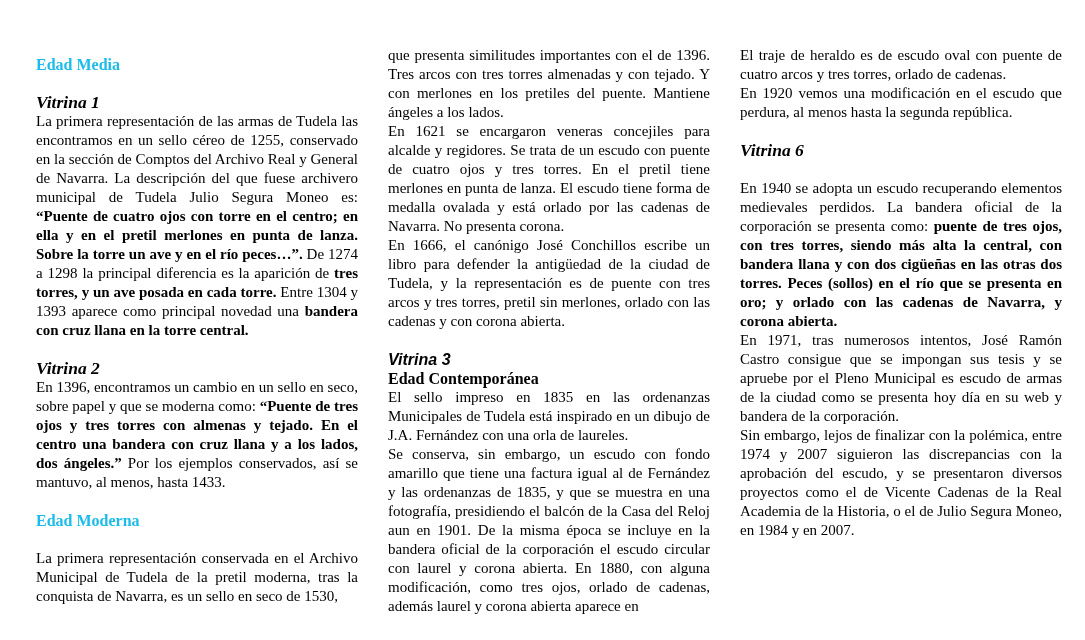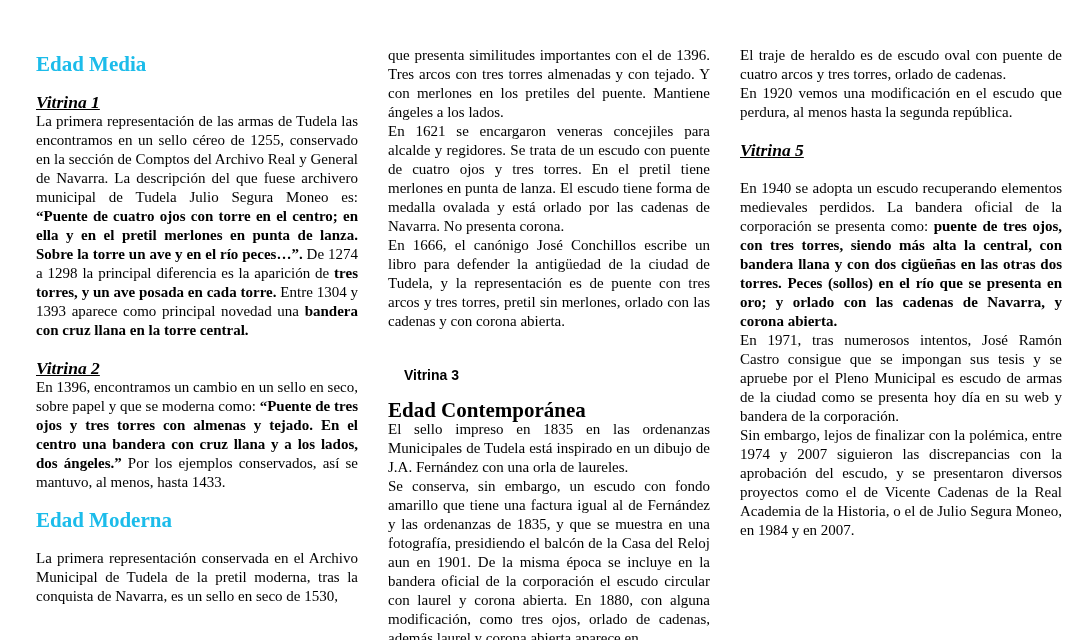--- a/index.html
+++ b/index.html
@@ -25,34 +25,34 @@
     color: #000000;
   }
   .col {
     flex: 0 0 322px;
     width: 322px;
   }
   .col:first-child { padding-top: 9px; }
   .blk { margin: 0; }
   .heading {
     font-weight: bold;
-    font-size: 21px;
+    font-size: 16px;
     margin: 0;
   }
   .vitrina {
     font-weight: bold;
     font-style: italic;
     margin: 0;
-    text-decoration: underline;
   }
   .vitrina-sans {
     font-weight: bold;
+    font-style: italic;
     font-family: "Liberation Sans", sans-serif;
-    font-size: 14px;
-    margin: 16px;
+    font-size: 16px;
+    margin: 0;
   }
   .para {
     margin: 0;
     text-align: justify;
   }
   .para b { font-weight: bold; margin-top: 28px; }
   .spacer {
     height: 19px;
   }
 </style>
@@ -80,19 +80,19 @@
       <div class="spacer blk"></div>
       <h3 class="vitrina-sans blk">Vitrina 3</h3>
       <h2 class="heading blk" style="color: #000000;">Edad Contemporánea</h2>
       <p class="para blk"><span>El sello impreso en 1835 en las ordenanzas Municipales de Tudela está inspirado en un dibujo de J.A. Fernández con una orla de laureles.</span></p>
       <p class="para blk"><span>Se conserva, sin embargo, un escudo con fondo amarillo que tiene una factura igual al de Fernández y las ordenanzas de 1835, y que se muestra en una fotografía, presidiendo el balcón de la Casa del Reloj aun en 1901. De la misma época se incluye en la bandera oficial de la corporación el escudo circular con laurel y corona abierta. En 1880, con alguna modificación, como tres ojos, orlado de cadenas, además laurel y corona abierta aparece en</span></p>
     </div>
   <div class="col">
       <p class="para blk"><span>El traje de heraldo es de escudo oval con puente de cuatro arcos y tres torres, orlado de cadenas.</span></p>
       <p class="para blk"><span>En 1920 vemos una modificación en el escudo que perdura, al menos hasta la segunda república.</span></p>
       <div class="spacer blk"></div>
-      <h3 class="vitrina blk">Vitrina 5</h3>
+      <h3 class="vitrina blk">Vitrina 6</h3>
       <div class="spacer blk"></div>
       <p class="para blk"><span>En 1940 se adopta un escudo recuperando elementos medievales perdidos. La bandera oficial de la corporación se presenta como: </span><b>puente de tres ojos, con tres torres, siendo más alta la central, con bandera llana y con dos cigüeñas en las otras dos torres. Peces (sollos) en el río que se presenta en oro; y orlado con las cadenas de Navarra, y corona abierta.</b></p>
       <p class="para blk"><span>En 1971, tras numerosos intentos, José Ramón Castro consigue que se impongan sus tesis y se apruebe por el Pleno Municipal es escudo de armas de la ciudad como se presenta hoy día en su web y bandera de la corporación.</span></p>
       <p class="para blk"><span>Sin embargo, lejos de finalizar con la polémica, entre 1974 y 2007 siguieron las discrepancias con la aprobación del escudo, y se presentaron diversos proyectos como el de Vicente Cadenas de la Real Academia de la Historia, o el de Julio Segura Moneo, en 1984 y en 2007.</span></p>
     </div>
 </div>
 
 </body></html>

